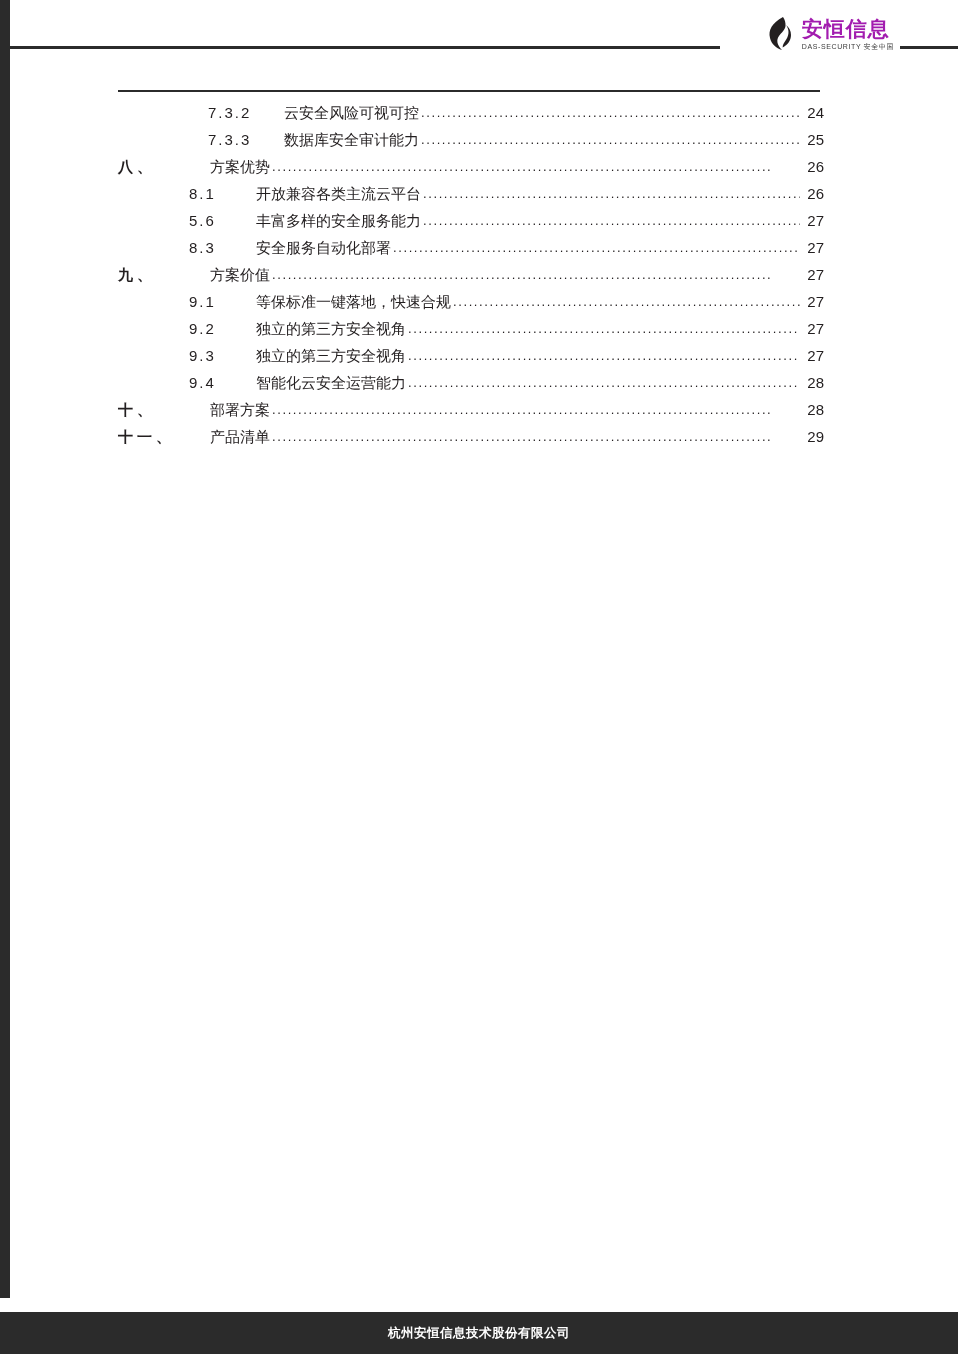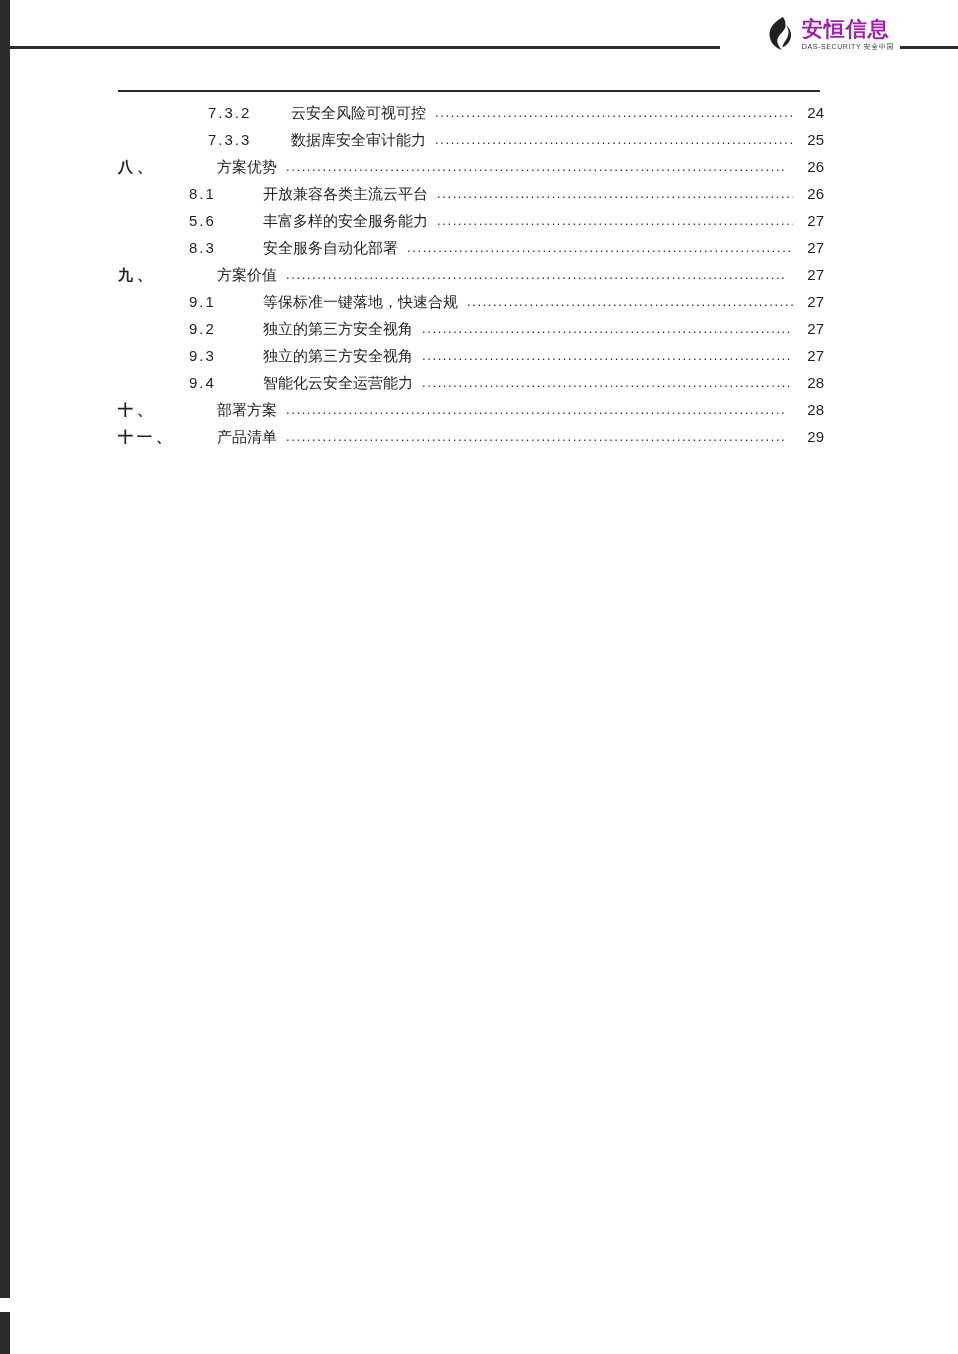--- a/index.html
+++ b/index.html
@@ -102,21 +102,20 @@
     width: 706px;
   }
 
   .toc-row {
     display: flex;
     align-items: baseline;
     font-size: 15px;
     color: #231f20;
     height: 27px;
     white-space: nowrap;
-    gap: 7px;
   }
   .toc-row .num {
     flex: none;
     display: inline-block;
   }
   .toc-row .title {
     flex: none;
     display: inline-block;
   }
   .toc-row .dots {
@@ -286,14 +285,17 @@
     <div class="toc-row lvl-1">
       <span class="num">十一、</span>
       <span class="title">产品清单</span>
       <span class="dots">................................................................................................</span>
       <span class="pg">29</span>
     </div>
 
   </div>
 
   <div class="footer-gap"></div>
+  <div class="footer-bar">
+    <span class="footer-text">杭州安恒信息技术股份有限公司</span>
+  </div>
 
 </div>
 
 </body></html>

